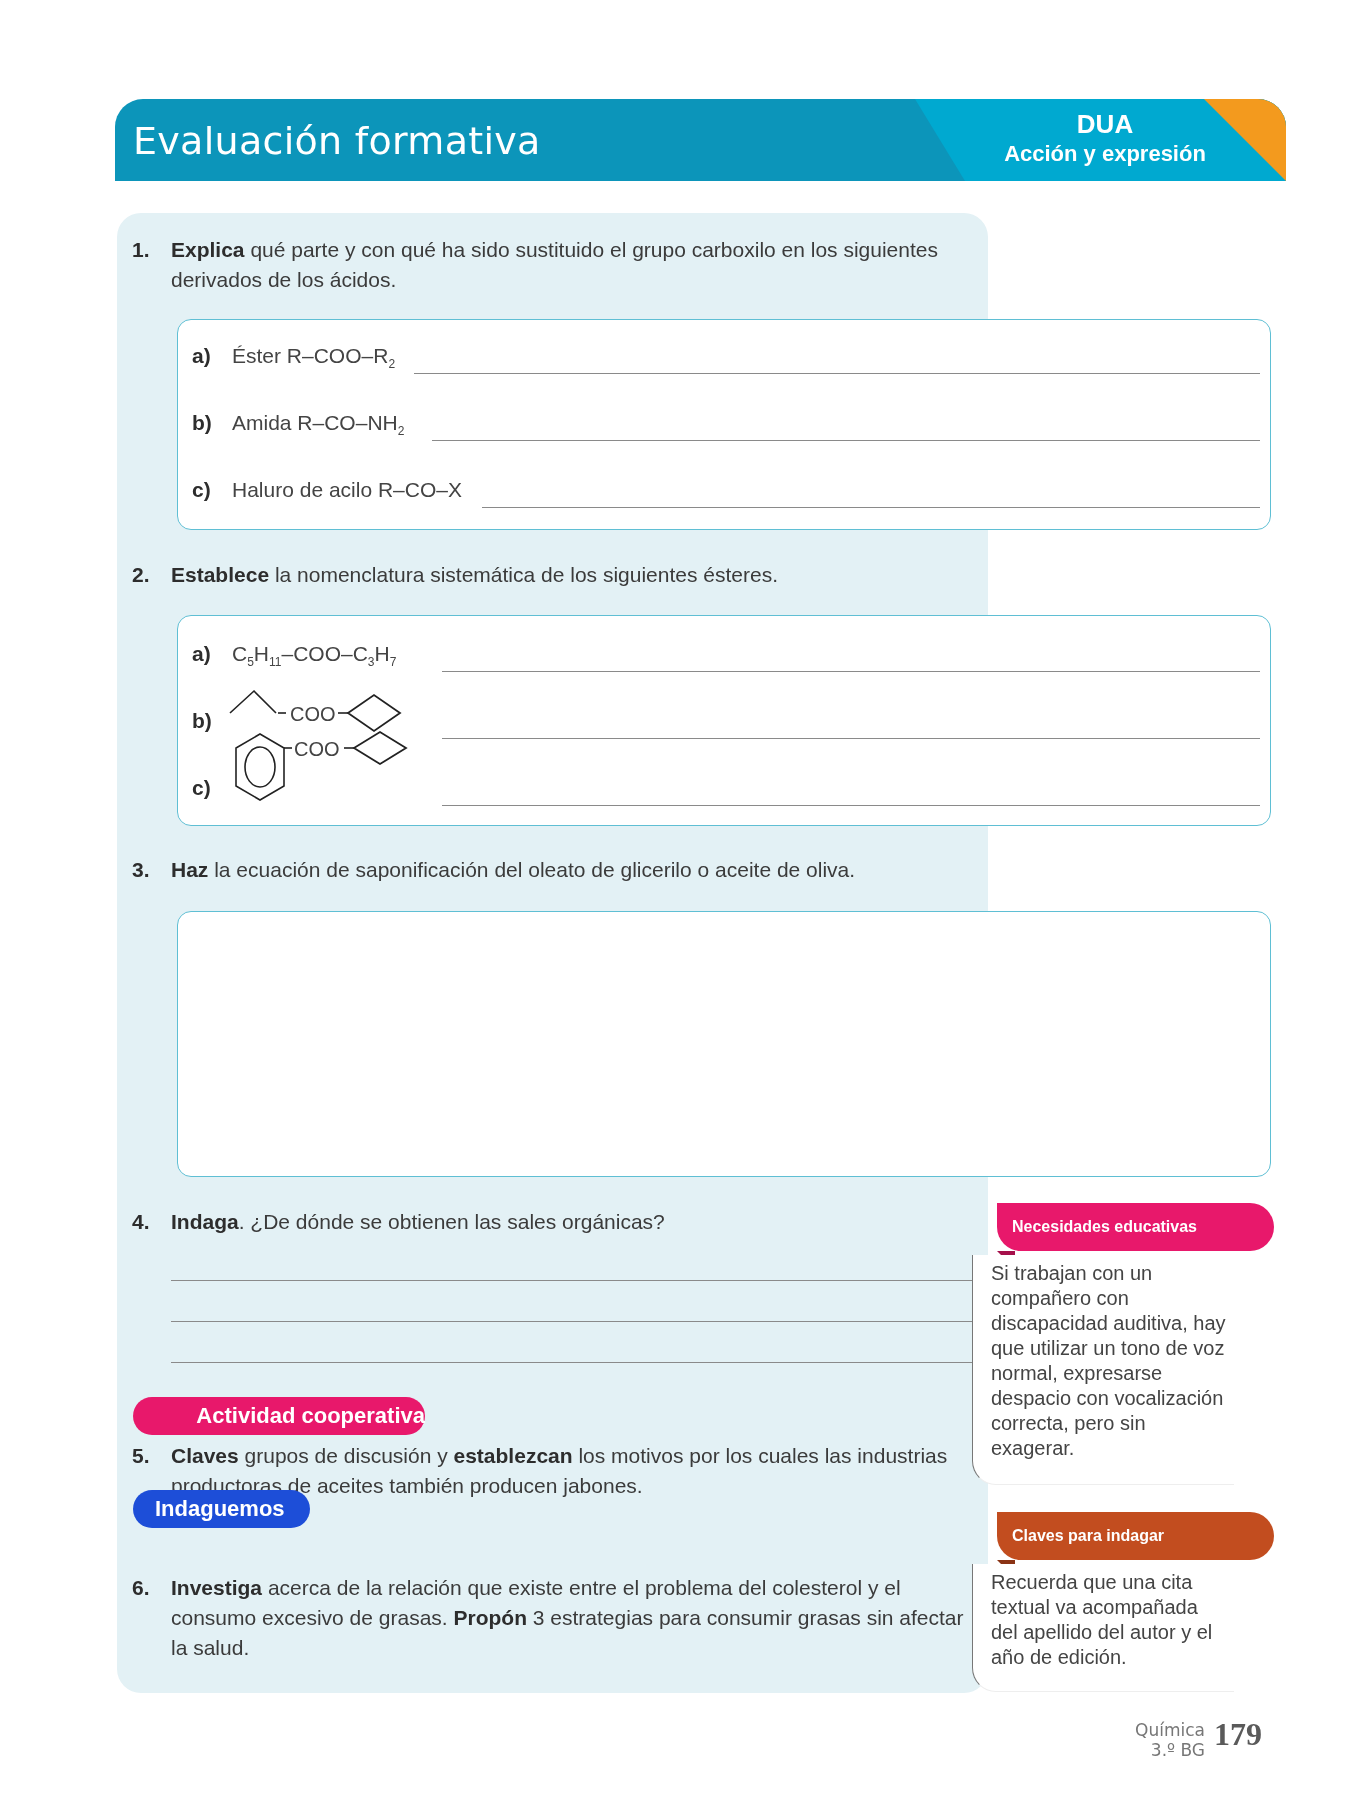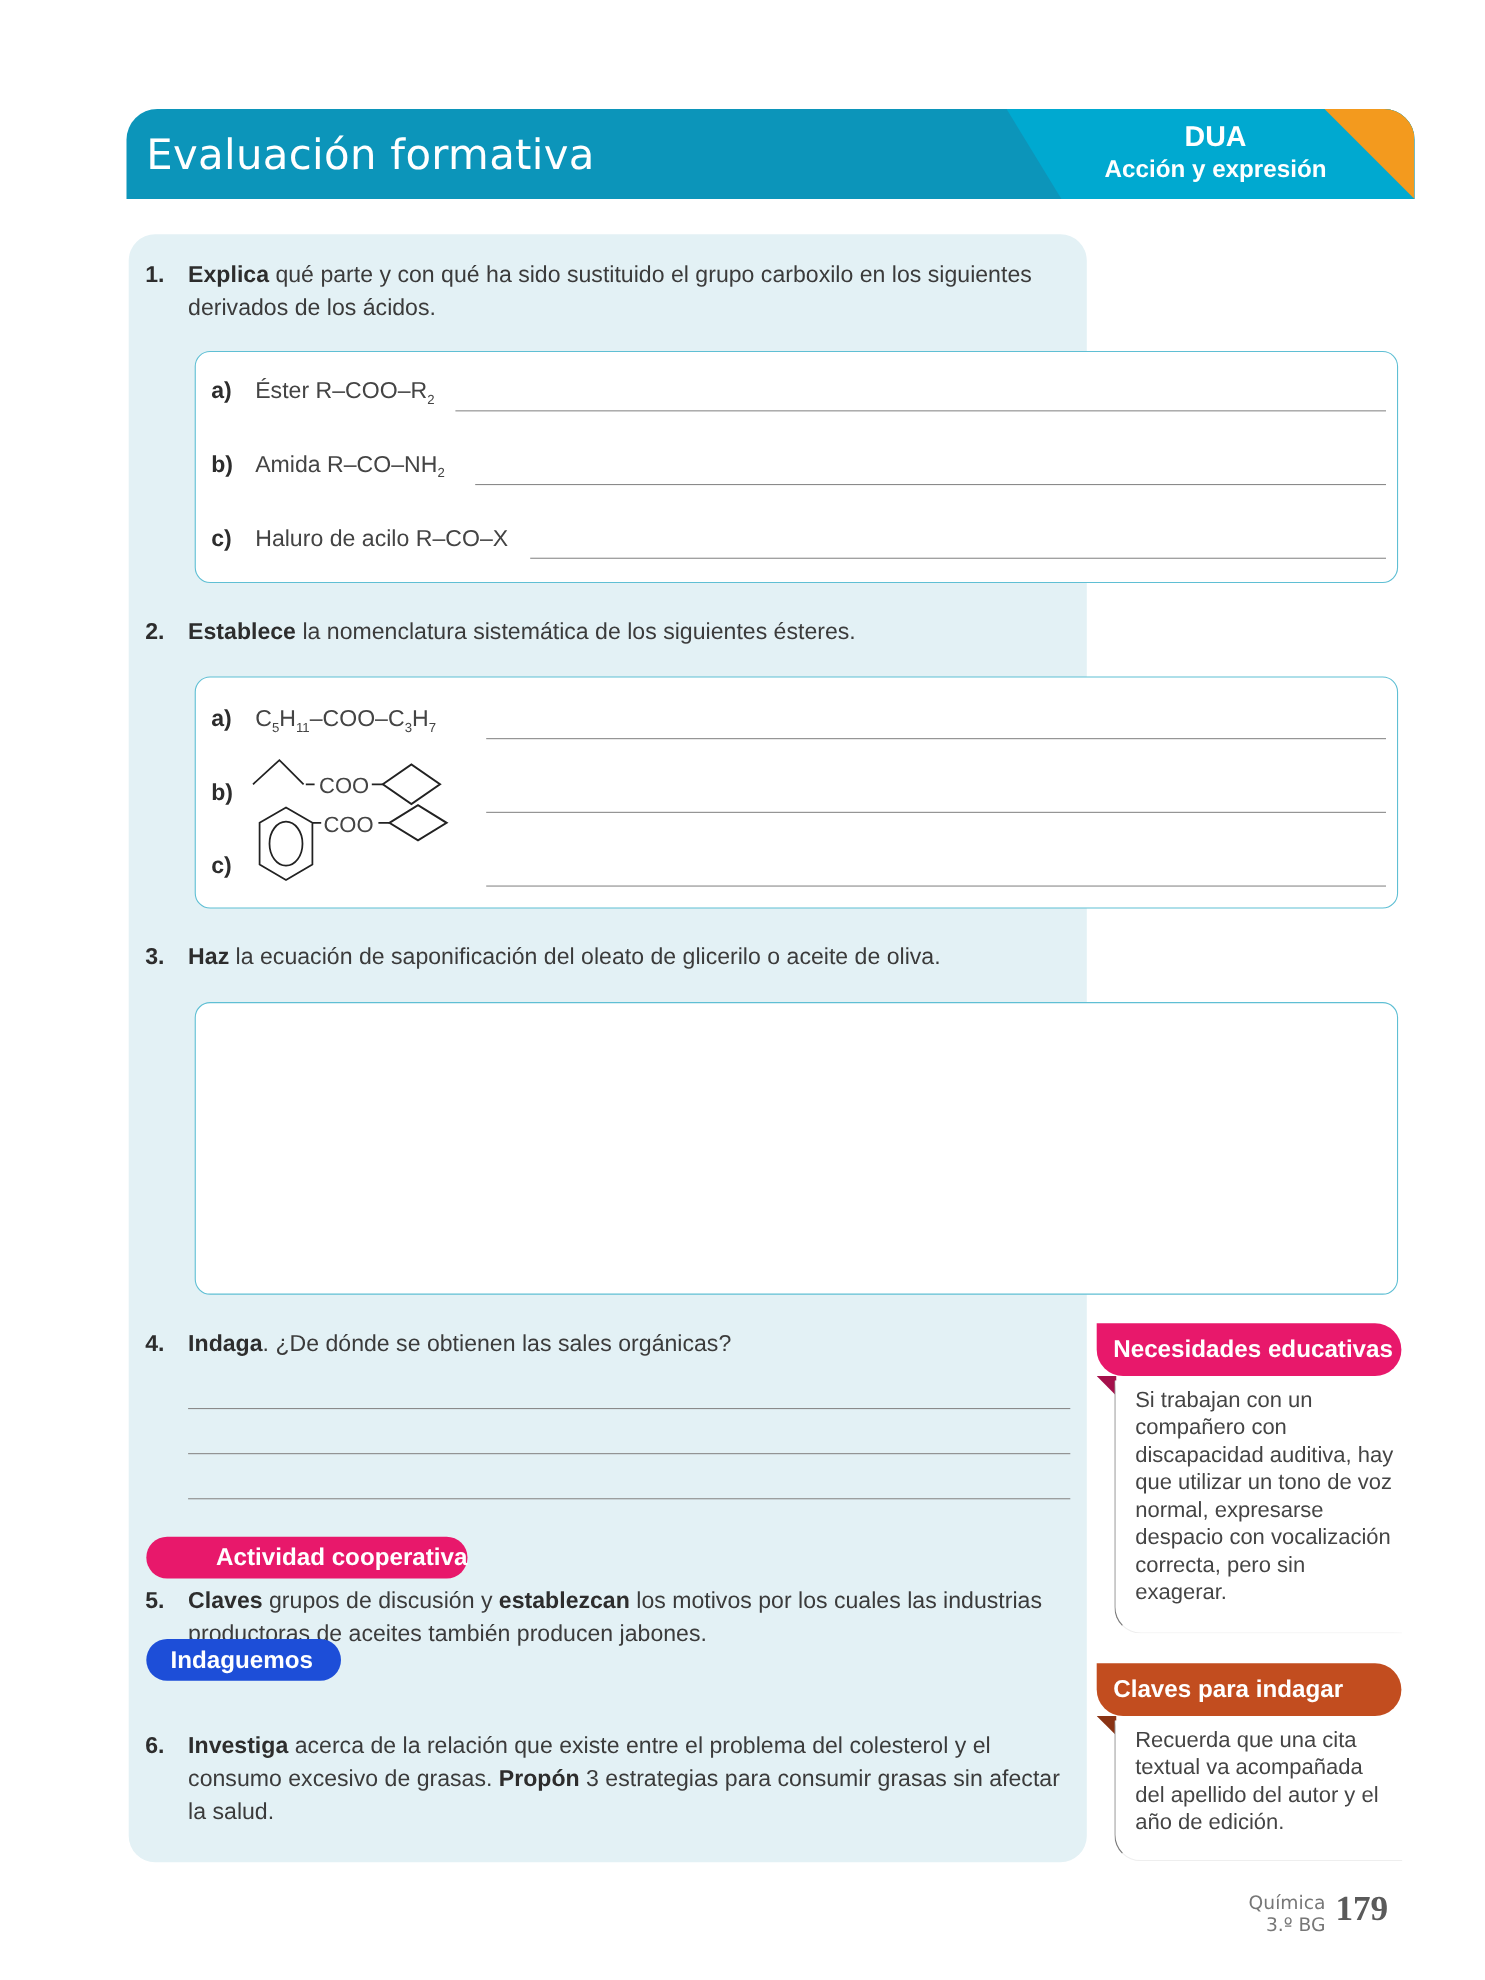--- a/index.html
+++ b/index.html
@@ -37,23 +37,23 @@
   .row .line { position: absolute; right: 0; bottom: 0; height: 1px; background: #8a8a8a; }
 
   .write-line { position: absolute; left: 171px; width: 802px; height: 1px; background: #8a8a8a; }
 
   .pill { position: absolute; height: 38px; border-radius: 19px; color: #fff; font-weight: bold;
     font-size: 22px; line-height: 38px; padding-left: 22px; }
   .pill-pink { left: 133px; top: 1397px; width: 292px; background: #e8186b; text-align: right; }
   .pill-brown { left: 133px; top: 1490px; width: 177px; background: #1d4ed8; }
 
   .side-head { position: absolute; left: 997px; width: 277px; height: 48px; border-radius: 0 24px 24px 24px;
-    color: #fff; font-weight: bold; font-size: 22px; line-height: 48px; padding-left: 15px; }
+    color: #fff; font-weight: bold; font-size: 16px; line-height: 48px; padding-left: 15px; }
   .side-fold { position: absolute; left: 997px; width: 18px; height: 18px; }
-  .side-body { position: absolute; left: 1013px; width: 262px; border-left: 1.5px solid #777;
+  .side-body { position: absolute; left: 972px; width: 262px; border-left: 1.5px solid #777;
     border-bottom: 1px solid #eee; border-radius: 0 0 0 24px; padding: 6px 8px 14px 18px;
     font-size: 20px; line-height: 25px; color: #444; background: #fff; }
 
   .footer-subject { position: absolute; left: 1120px; top: 1720px; width: 85px; text-align: right;
     font-family: "DejaVu Sans", sans-serif; font-size: 17px; color: #777; line-height: 20px; }
   .footer-page { position: absolute; left: 1214px; top: 1716px; font-family: Liberation Serif, serif;
     font-size: 32px; font-weight: bold; color: #5a5a5a; }
 </style>
 </head>
 <body>

